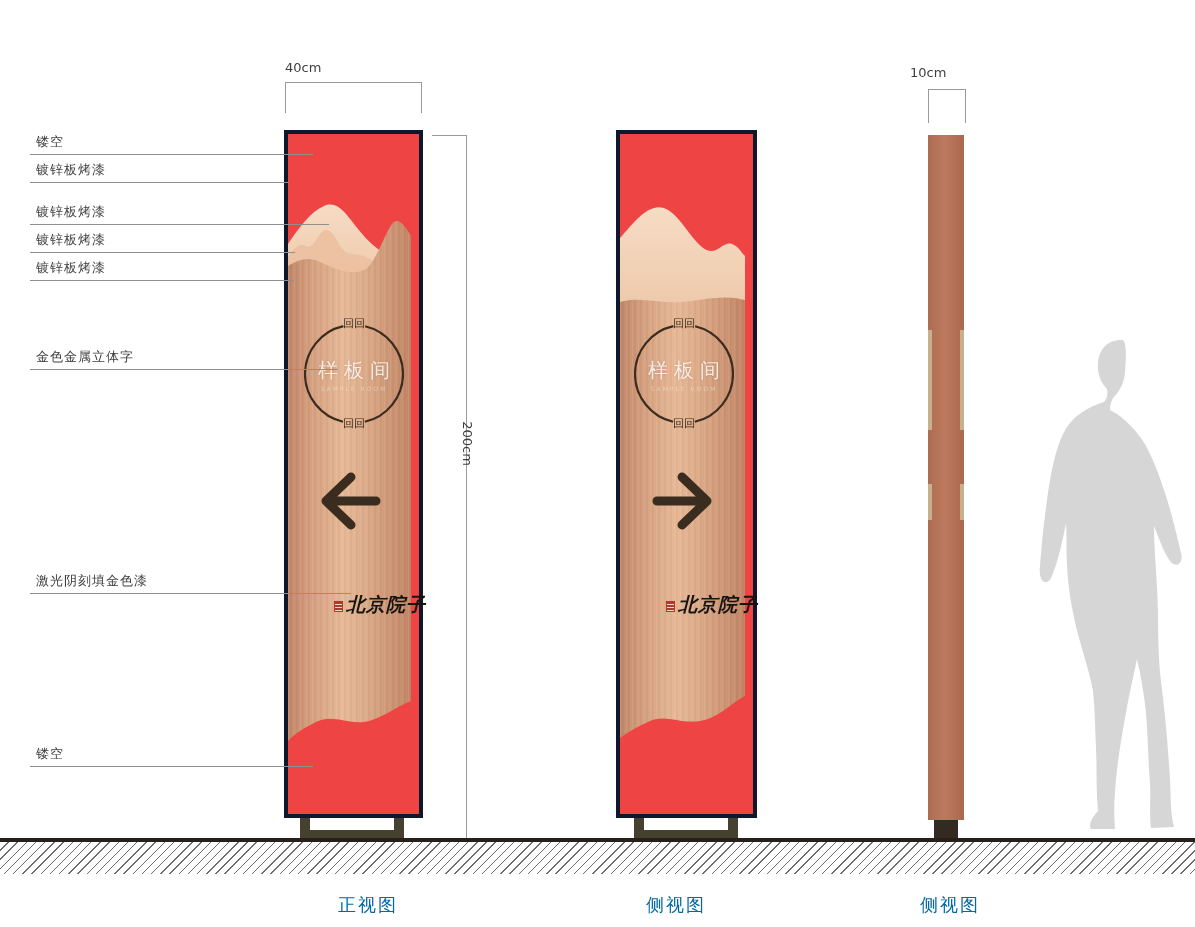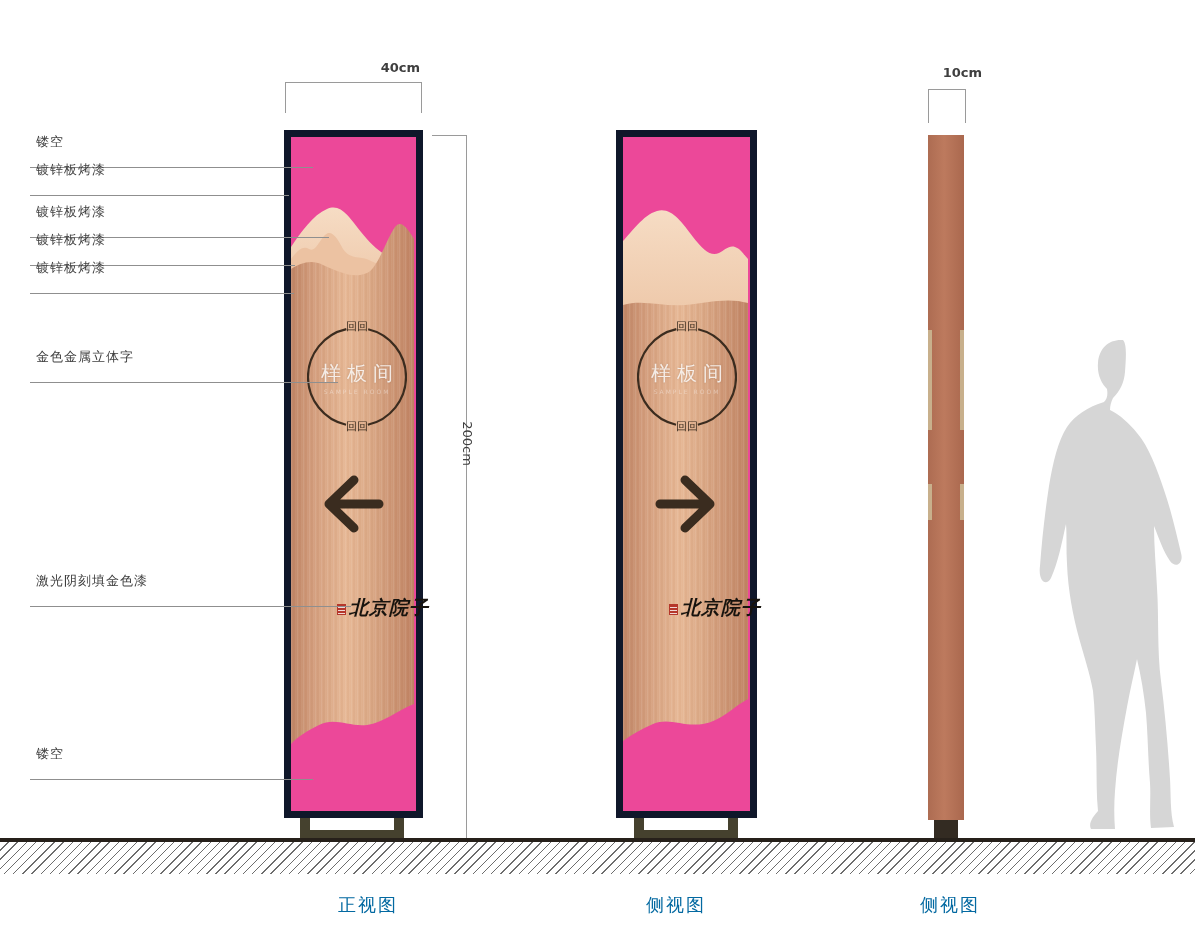--- a/index.html
+++ b/index.html
@@ -1,32 +1,32 @@
 <!DOCTYPE html>
 <html><head>
 <meta charset="utf-8">
 <style>
   html,body { margin:0; padding:0; background:#fff; }
   .canvas { position:relative; width:1195px; height:927px; background:#fff; overflow:hidden;
             font-family:"DejaVu Sans","Liberation Sans",sans-serif; }
 
   
   .callout { position:absolute; left:30px; z-index:6; border-bottom:1px solid #8f8f8f;
-             padding:0 0 16px 6px; font-size:13px; color:#3e3e3e; letter-spacing:1px; white-space:nowrap; }
+             padding:0 0 3px 6px; font-size:13px; color:#3e3e3e; letter-spacing:1px; white-space:nowrap; }
 
   
   .dim-bracket { position:absolute; border:1px solid #9a9a9a; border-bottom:none; z-index:6; }
-  .dim-label { position:absolute; font-size:13px; color:#3f3f3f; text-align:right; z-index:6;font-weight:bold; }
+  .dim-label { position:absolute; font-size:13px; color:#3f3f3f; text-align:left; z-index:6; }
   .dim-vline { position:absolute; width:0; border-left:1px solid #9a9a9a; z-index:2; }
   .dim-vtick { position:absolute; height:1px; background:#9a9a9a; z-index:2; }
   .dim-vlabel { position:absolute; font-size:13px; color:#3f3f3f; width:52px; text-align:center;
                 transform:rotate(90deg); z-index:6; }
 
   
-  .pylon { position:absolute; box-sizing:border-box; border:7px solid #0f172a; background:#ec4899; z-index:3; }
+  .pylon { position:absolute; box-sizing:border-box; border:4px solid #0f172a; background:#ef4444; z-index:3; }
   .pylon1 { left:284px; top:130px; width:139px; height:688px; }
   .pylon2 { left:616px; top:130px; width:141px; height:688px; }
   .art { position:absolute; left:0; top:0; }
 
   .emblem { position:absolute; width:100px; height:100px; top:190px; }
   .pylon1 .emblem { left:16px; }
   .pylon2 .emblem { left:14px; }
   .orn { position:absolute; left:0; right:0; text-align:center; font-size:11px; line-height:10px;
          color:#3b2c1f; letter-spacing:0; }
   .orn.top { top:-5px; } .orn.bottom { bottom:-5px; }

